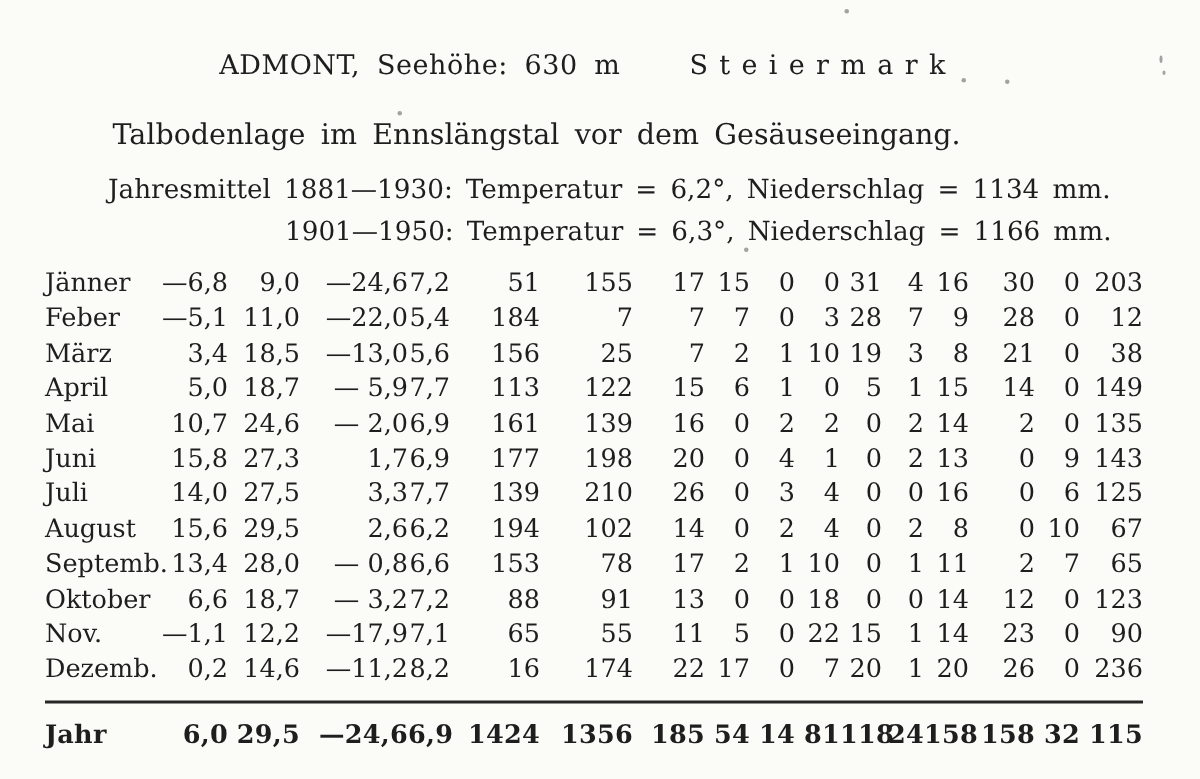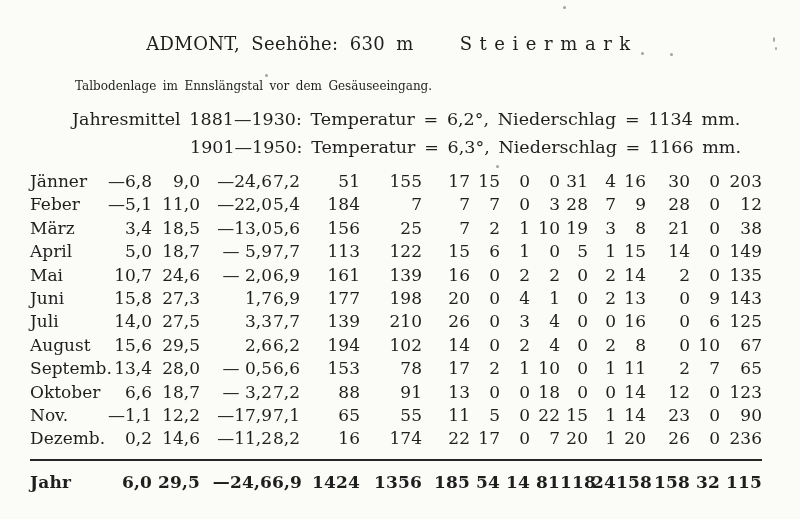--- a/index.html
+++ b/index.html
@@ -26,21 +26,21 @@
     word-spacing: 0.28em;
     white-space: nowrap;
   }
   .title-region {
     margin-left: 46px;
     letter-spacing: 0.42em;
     word-spacing: 0;
   }
   .subtitle {
     margin: 25px 0 0 75px;
-    font-size: 12px;
+    font-size: 19px;
     word-spacing: 0.22em;
   }
   .means {
     margin: 13px 0 0 72px;
     font-size: 17.5px;
     word-spacing: 0.18em;
     line-height: 27.5px;
   }
   .means-line { margin: 0; }
   .means-line.indent { padding-left: 118px; }
@@ -270,21 +270,21 @@
           <td>2</td>
           <td>8</td>
           <td>0</td>
           <td>10</td>
           <td>67</td>
         </tr>
         <tr>
           <td class="month">Septemb.</td>
           <td>13,4</td>
           <td>28,0</td>
-          <td>— 0,5</td>
+          <td>— 0,8</td>
           <td>6,6</td>
           <td>153</td>
           <td>78</td>
           <td>17</td>
           <td>2</td>
           <td>1</td>
           <td>10</td>
           <td>0</td>
           <td>1</td>
           <td>11</td>

